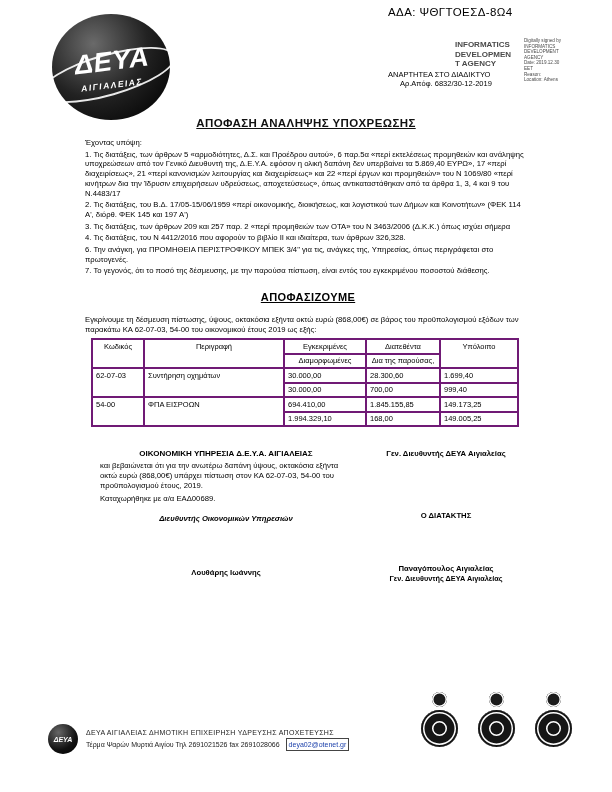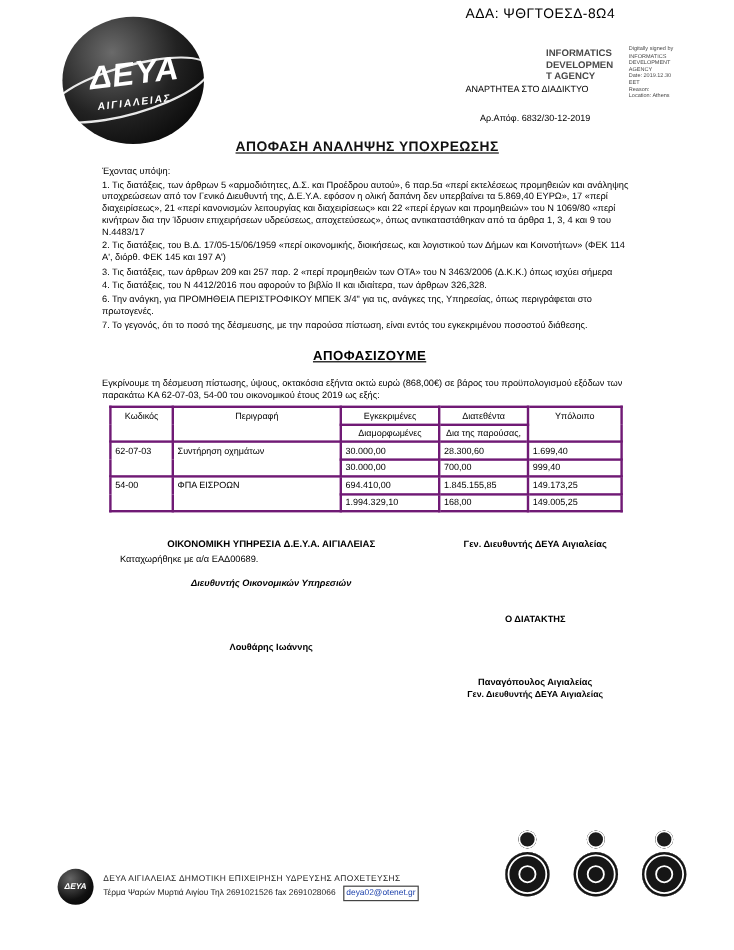--- a/index.html
+++ b/index.html
@@ -22,21 +22,21 @@
     letter-spacing:1px; }
   .logo-subtext { position:absolute; top:66px; left:12px; width:96px; text-align:center;
     color:#fff; font-weight:bold; font-style:italic; font-size:8.5px; letter-spacing:1.5px;
     transform:rotate(-7deg); }
 
   .sig-agency { position:absolute; top:40px; left:455px; width:66px; font-size:8px;
     font-weight:bold; color:#4a4a4a; line-height:9.5px; }
   .sig-details { position:absolute; top:38px; left:524px; width:52px; font-size:4.6px;
     color:#4a4a4a; line-height:5.6px; }
   .anartitea { position:absolute; top:70px; left:388px; font-size:7.5px; color:#000; }
-  .decision-no { position:absolute; top:94px; left:400px; font-size:7.5px; color:#000; }
+  .decision-no { position:absolute; top:79px; left:400px; font-size:7.5px; color:#000; }
 
   .doc-title { position:absolute; top:117px; left:0; width:100%; text-align:center;
     font-size:11.5px; font-weight:bold; text-decoration:underline; letter-spacing:0.4px; }
 
   
   .content { position:absolute; top:138px; left:85px; width:446px; font-size:7.7px;
     line-height:1.26; color:#000; }
   .content p { margin:0 0 2px 0; text-align:left; }
   .decide { text-align:center; font-weight:bold; text-decoration:underline;
     font-size:11px; letter-spacing:0.4px; margin:15px 0 10px 0; }
@@ -173,20 +173,21 @@
           <td class="num">1.994.329,10</td>
           <td class="num">168,00</td>
           <td class="num">149.005,25</td>
         </tr>
       </tbody>
     </table>
 
     <div class="sig-section">
       <div class="sig-left">
         <div class="sig-left-title">ΟΙΚΟΝΟΜΙΚΗ ΥΠΗΡΕΣΙΑ Δ.Ε.Υ.Α. ΑΙΓΙΑΛΕΙΑΣ</div>
+        <div class="sig-verification">και βεβαιώνεται ότι για την ανωτέρω δαπάνη ύψους, οκτακόσια εξήντα οκτώ ευρώ (868,00€) υπάρχει πίστωση στον ΚΑ 62-07-03, 54-00 του προϋπολογισμού έτους, 2019.</div>
         <div class="sig-registered">Καταχωρήθηκε με α/α ΕΑΔ00689.</div>
         <div class="sig-role-left">Διευθυντής Οικονομικών Υπηρεσιών</div>
         <div class="sig-name-left">Λουθάρης Ιωάννης</div>
       </div>
       <div class="sig-right">
         <div class="sig-right-title">Γεν. Διευθυντής ΔΕΥΑ Αιγιαλείας</div>
         <div class="sig-role-right">Ο ΔΙΑΤΑΚΤΗΣ</div>
         <div class="sig-name-right">Παναγόπουλος Αιγιαλείας</div>
         <div class="sig-name-right-role">Γεν. Διευθυντής ΔΕΥΑ Αιγιαλείας</div>
       </div>

